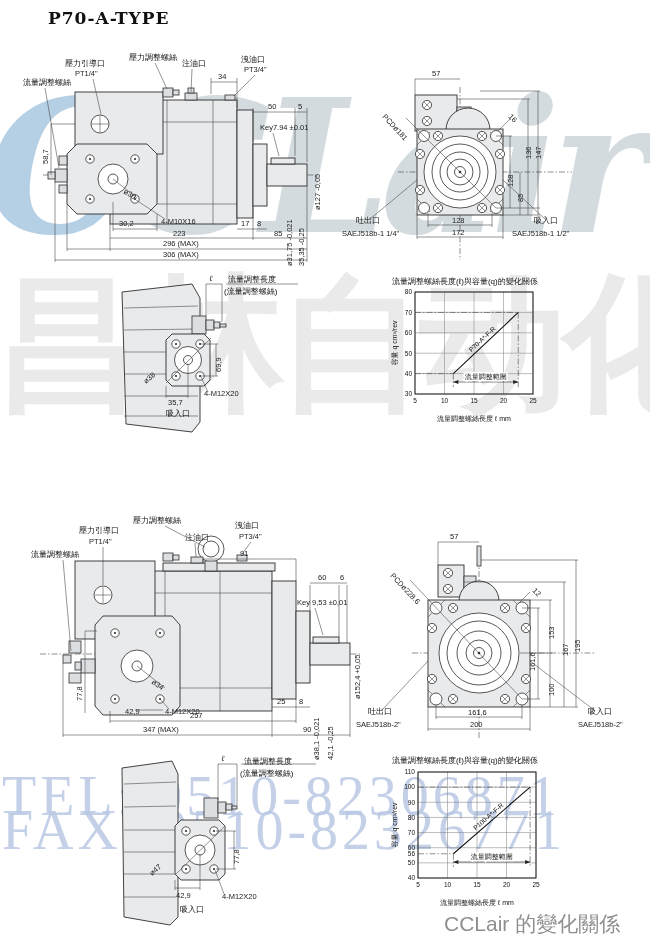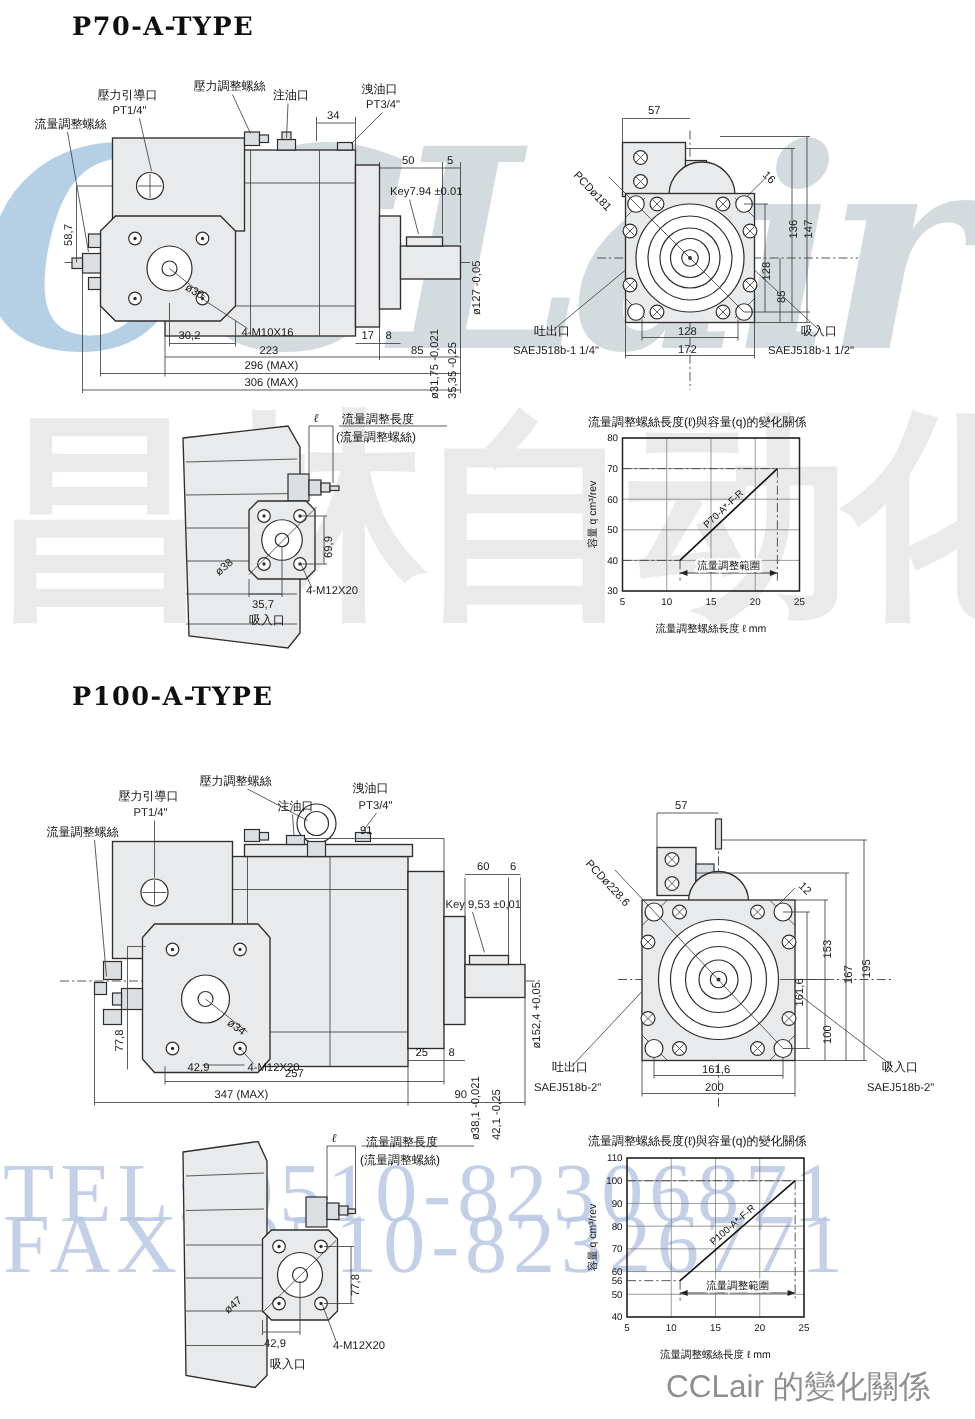--- a/index.html
+++ b/index.html
@@ -303,21 +303,20 @@
           <line x1="130.25" y1="38.39999999999999" x2="130.25" y2="113" class="cdash"></line>
           <line x1="65.35" y1="99.6" x2="130.25" y2="38.39999999999999" class="cline"></line>
           <text transform="translate(97.8,69) rotate(-43.3)" dy="-3" text-anchor="middle" class="ctick">P70-A*-F-R</text>
           <line x1="65.35" y1="108" x2="130.25" y2="108" class="carrow"></line>
           <polygon points="65.35,108 70.35,106 70.35,110" fill="#222"></polygon>
           <polygon points="130.25,108 125.25,106 125.25,110" fill="#222"></polygon>
           <text x="97.8" y="105" text-anchor="middle" class="crange">流量調整範圍</text>
         </g>
     </svg>
 
-    <div class="ttl" style="left:48px;top:455px">P100-A-TYPE</div>
 
     <svg class="draw" style="left:15px;top:503px" width="360" height="262" viewBox="0 0 360 262">
       <line x1="25" y1="151" x2="345" y2="151" class="cdash"></line>
       <rect x="95" y="68" width="162" height="140" class="oline"></rect>
       <line x1="150" y1="68" x2="150" y2="208" class="thin"></line>
       <line x1="205" y1="68" x2="205" y2="208" class="thin"></line>
       <line x1="95" y1="90" x2="257" y2="90" class="thin"></line>
       <line x1="95" y1="185" x2="257" y2="185" class="thin"></line>
       <rect x="148" y="60" width="112" height="8" class="oline"></rect>
       <rect x="257" y="78" width="24" height="118" class="oline"></rect>

